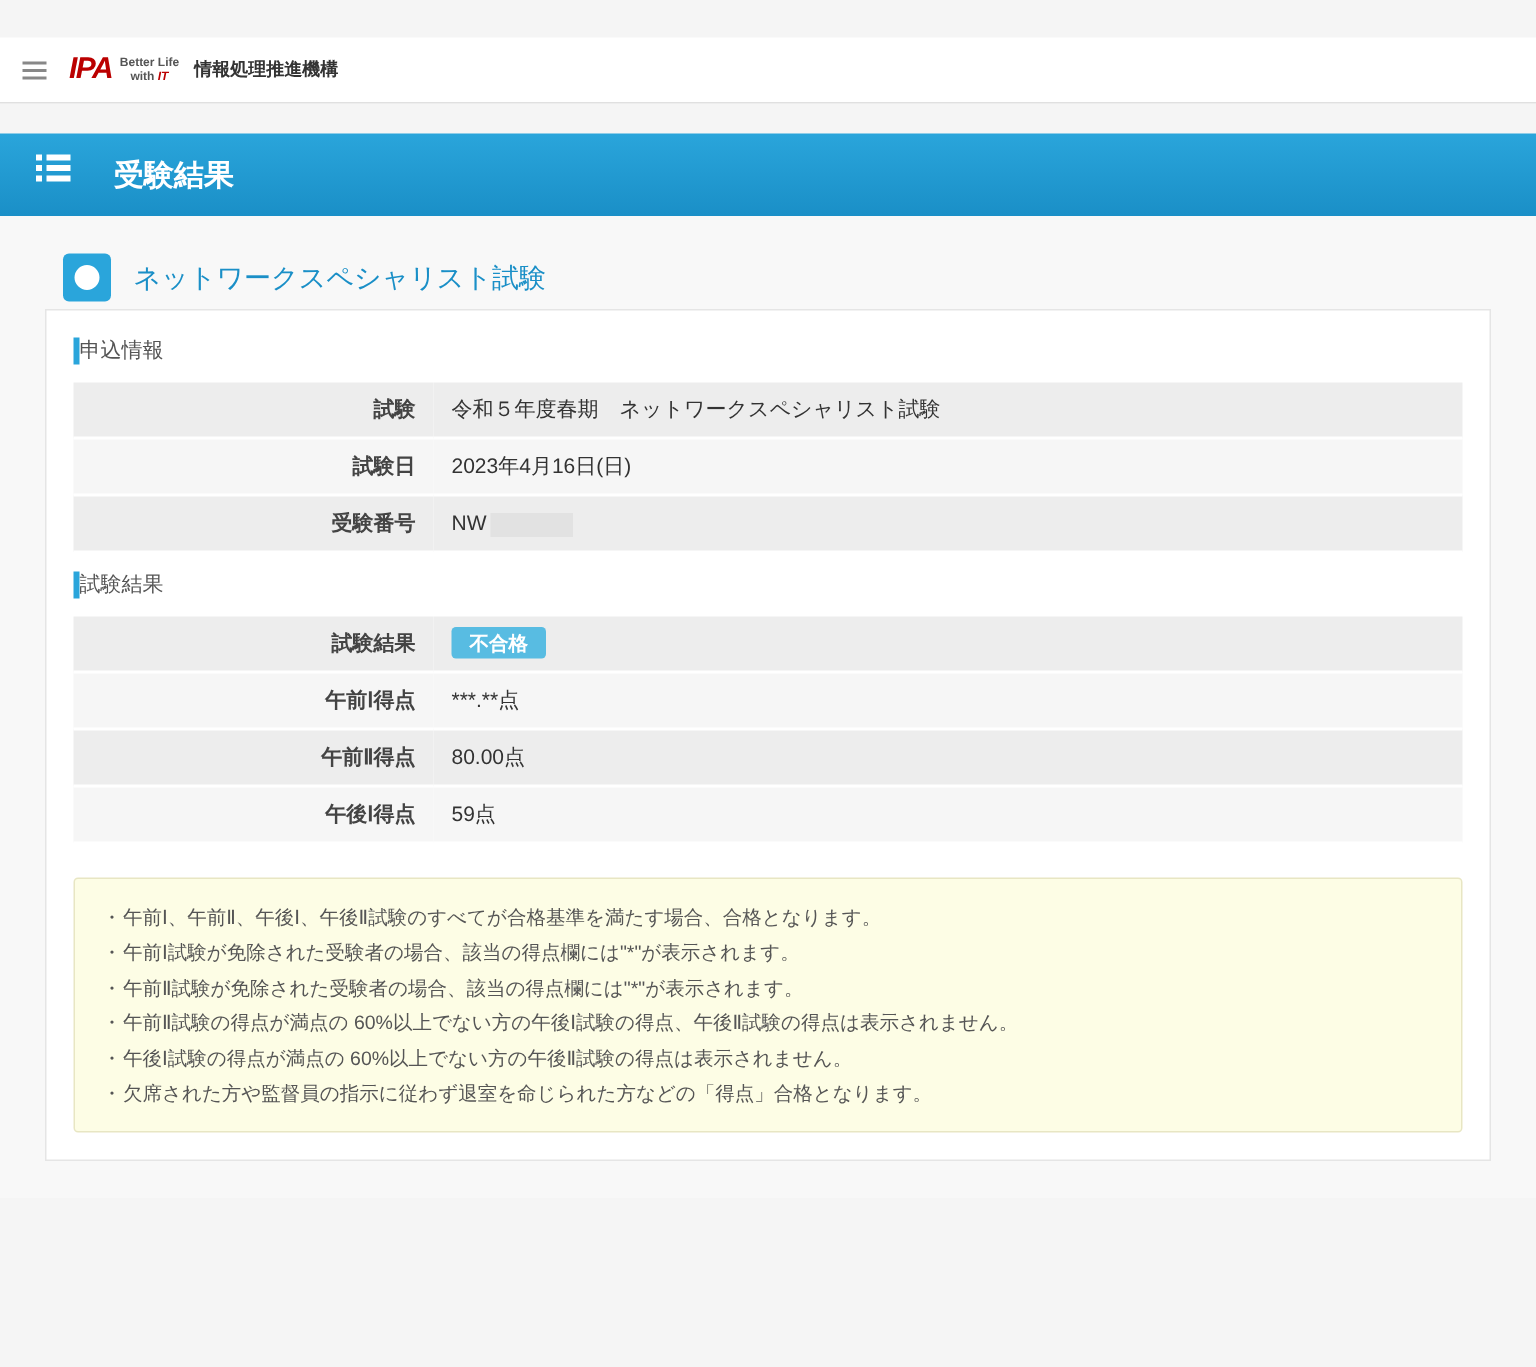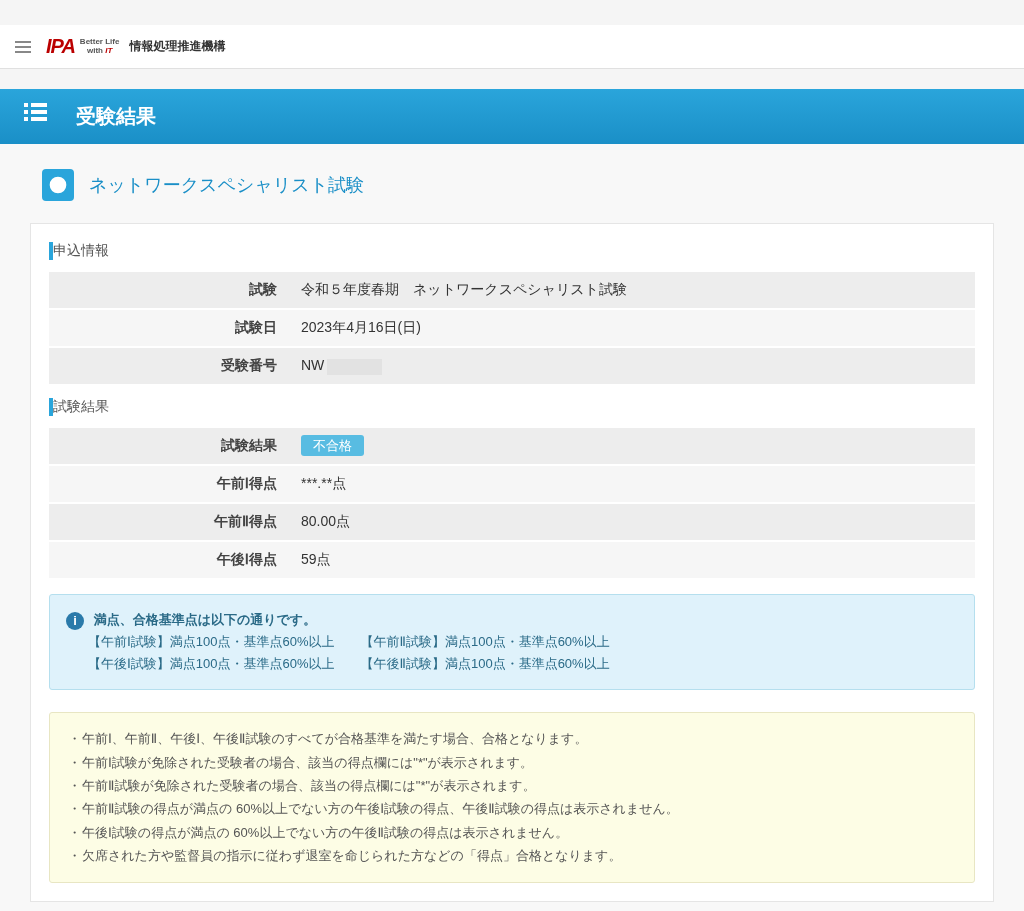--- a/index.html
+++ b/index.html
@@ -97,21 +97,21 @@
       font-weight: bold;
     }
     .content {
       padding: 25px 30px;
       background: #f8f8f8;
     }
     .section-header {
       display: flex;
       align-items: center;
       gap: 15px;
-      margin-bottom: 22px;
+      margin-bottom: 5px;
       padding-left: 12px;
     }
     .clock-icon-box {
       width: 32px;
       height: 32px;
       background: #2aa5db;
       border-radius: 4px;
       display: flex;
       align-items: center;
       justify-content: center;
@@ -165,20 +165,21 @@
       text-align: left;
       padding: 9px 12px;
       color: #333;
     }
     .badge {
       background: #58bce2;
       color: #fff;
       padding: 3px 12px;
       border-radius: 3px;
       font-size: 13px;
+      font-weight: bold;
     }
     .info-box {
       background: #dff2fb;
       border: 1px solid #b5dfee;
       border-radius: 3px;
       padding: 14px 16px;
       margin-top: 14px;
       color: #2a6a87;
       font-size: 13px;
       line-height: 1.7;
@@ -317,28 +318,20 @@
         <th>午前Ⅱ得点</th>
         <td>80.00点</td>
       </tr>
       <tr>
         <th>午後Ⅰ得点</th>
         <td>59点</td>
       </tr>
     </tbody>
       </table>
 
-    <div class="info-box">
-      <div>
-        <span class="info-icon">i</span>
-        <span class="heading">満点、合格基準点は以下の通りです。</span>
-      </div>
-      <div class="sub-line">【午前Ⅰ試験】満点100点・基準点60%以上　　【午前Ⅱ試験】満点100点・基準点60%以上</div>
-      <div class="sub-line">【午後Ⅰ試験】満点100点・基準点60%以上　　【午後Ⅱ試験】満点100点・基準点60%以上</div>
-    </div>
 
     <ul class="notes-box">
       <li>午前Ⅰ、午前Ⅱ、午後Ⅰ、午後Ⅱ試験のすべてが合格基準を満たす場合、合格となります。</li>
       <li>午前Ⅰ試験が免除された受験者の場合、該当の得点欄には"*"が表示されます。</li>
       <li>午前Ⅱ試験が免除された受験者の場合、該当の得点欄には"*"が表示されます。</li>
       <li>午前Ⅱ試験の得点が満点の 60%以上でない方の午後Ⅰ試験の得点、午後Ⅱ試験の得点は表示されません。</li>
       <li>午後Ⅰ試験の得点が満点の 60%以上でない方の午後Ⅱ試験の得点は表示されません。</li>
       <li>欠席された方や監督員の指示に従わず退室を命じられた方などの「得点」合格となります。</li>
     </ul>
   </div>

